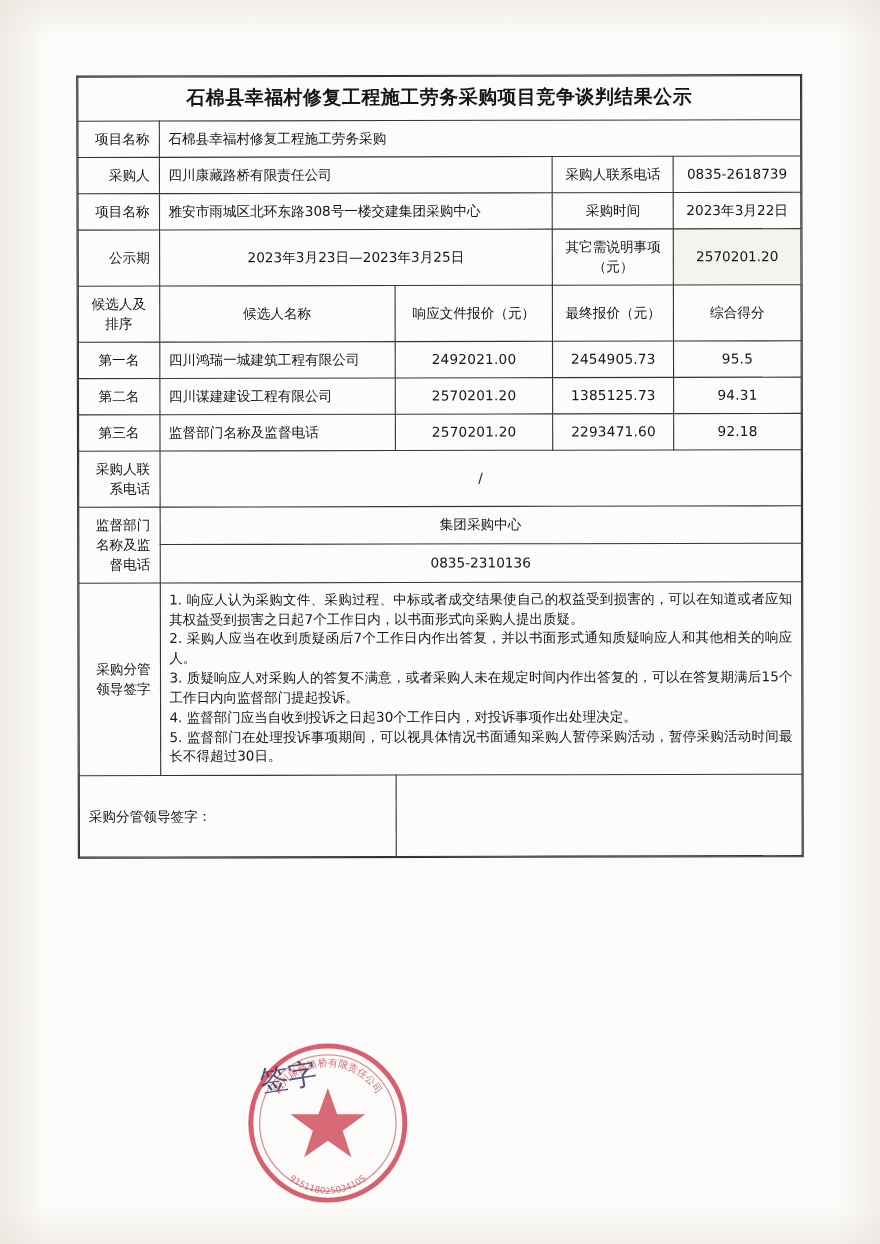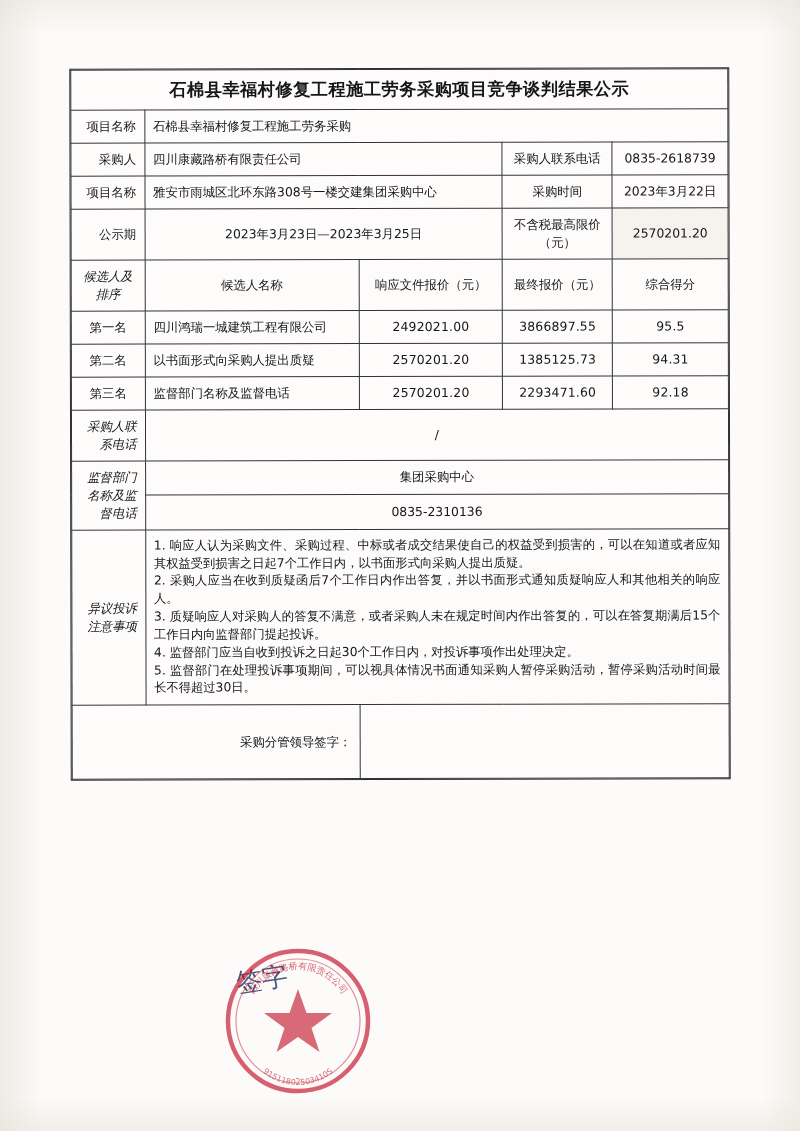--- a/index.html
+++ b/index.html
@@ -53,35 +53,35 @@
     padding: 26px 10px 26px;
     border-bottom: 1px solid #33333a;
   }
   .lbl {
     width: 74px;
     text-align: right;
     padding: 7px 4px;
     white-space: normal;
     word-break: break-all;
   }
-  .lbl-2l { line-height: 1.5; font-style: italic; }
+  .lbl-2l { line-height: 1.5; }
   .val { padding-left: 10px; }
   .ctr { text-align: center; }
   .h-row td { text-align: center; font-weight: normal; }
   .row-h { height: 46px; }
   .num { text-align: center; letter-spacing: .2px; margin-top: 12px; }
   .notice {
     padding: 10px 12px 12px 12px;
     line-height: 1.95;
     font-size: 12.3px;
     text-align: justify;
   }
   .notice div { text-indent: 0; }
   .sign-cell { height: 74px; }
-  .sign-lbl { padding-left: 8px; text-align: right; }
+  .sign-lbl { padding-left: 8px; text-align: left; }
   
   .seal {
     position: absolute;
     left: 222px; top: 945px;
     width: 152px; height: 152px;
     pointer-events: none;
     opacity: .78;
   }
   .handwrite {
     position: absolute;
@@ -132,43 +132,43 @@
       <tr>
         <td class="lbl">项目名称</td>
         <td class="val" colspan="2">雅安市雨城区北环东路308号一楼交建集团采购中心</td>
         <td class="ctr">采购时间</td>
         <td class="ctr">2023年3月22日</td>
       </tr>
 
       <tr class="row-h">
         <td class="lbl">公示期</td>
         <td class="ctr" colspan="2">2023年3月23日—2023年3月25日</td>
-        <td class="ctr">不含税最高限价（元）</td>
+        <td class="ctr">其它需说明事项（元）</td>
         <td class="ctr shade-cell">2570201.20</td>
       </tr>
 
       <tr class="h-row row-h">
         <td class="lbl lbl-2l">候选人及排序</td>
         <td>候选人名称</td>
         <td>响应文件报价（元）</td>
         <td>最终报价（元）</td>
         <td>综合得分</td>
       </tr>
 
       <tr>
         <td class="ctr">第一名</td>
         <td class="val">四川鸿瑞一城建筑工程有限公司</td>
         <td class="num">2492021.00</td>
-        <td class="num">3866897.55</td>
+        <td class="num">2454905.73</td>
         <td class="num">95.5</td>
       </tr>
 
       <tr>
         <td class="ctr">第二名</td>
-        <td class="val">以书面形式向采购人提出质疑</td>
+        <td class="val">四川谋建建设工程有限公司</td>
         <td class="num">2570201.20</td>
         <td class="num">1385125.73</td>
         <td class="num">94.31</td>
       </tr>
 
       <tr>
         <td class="ctr">第三名</td>
         <td class="val">监督部门名称及监督电话</td>
         <td class="num">2570201.20</td>
         <td class="num">2293471.60</td>
@@ -182,21 +182,21 @@
 
       <tr>
         <td class="lbl lbl-2l" rowspan="2">监督部门名称及监督电话</td>
         <td class="ctr" colspan="4">集团采购中心</td>
       </tr>
       <tr>
         <td class="ctr" colspan="4">0835-2310136</td>
       </tr>
 
       <tr>
-        <td class="lbl lbl-2l">异议投诉注意事项</td>
+        <td class="lbl lbl-2l">采购分管领导签字</td>
         <td class="notice" colspan="4">
           <div>1. 响应人认为采购文件、采购过程、中标或者成交结果使自己的权益受到损害的，可以在知道或者应知其权益受到损害之日起7个工作日内，以书面形式向采购人提出质疑。</div>
           <div>2. 采购人应当在收到质疑函后7个工作日内作出答复，并以书面形式通知质疑响应人和其他相关的响应人。</div>
           <div>3. 质疑响应人对采购人的答复不满意，或者采购人未在规定时间内作出答复的，可以在答复期满后15个工作日内向监督部门提起投诉。</div>
           <div>4. 监督部门应当自收到投诉之日起30个工作日内，对投诉事项作出处理决定。</div>
           <div>5. 监督部门在处理投诉事项期间，可以视具体情况书面通知采购人暂停采购活动，暂停采购活动时间最长不得超过30日。</div>
         </td>
       </tr>
 
       <tr class="sign-cell">

